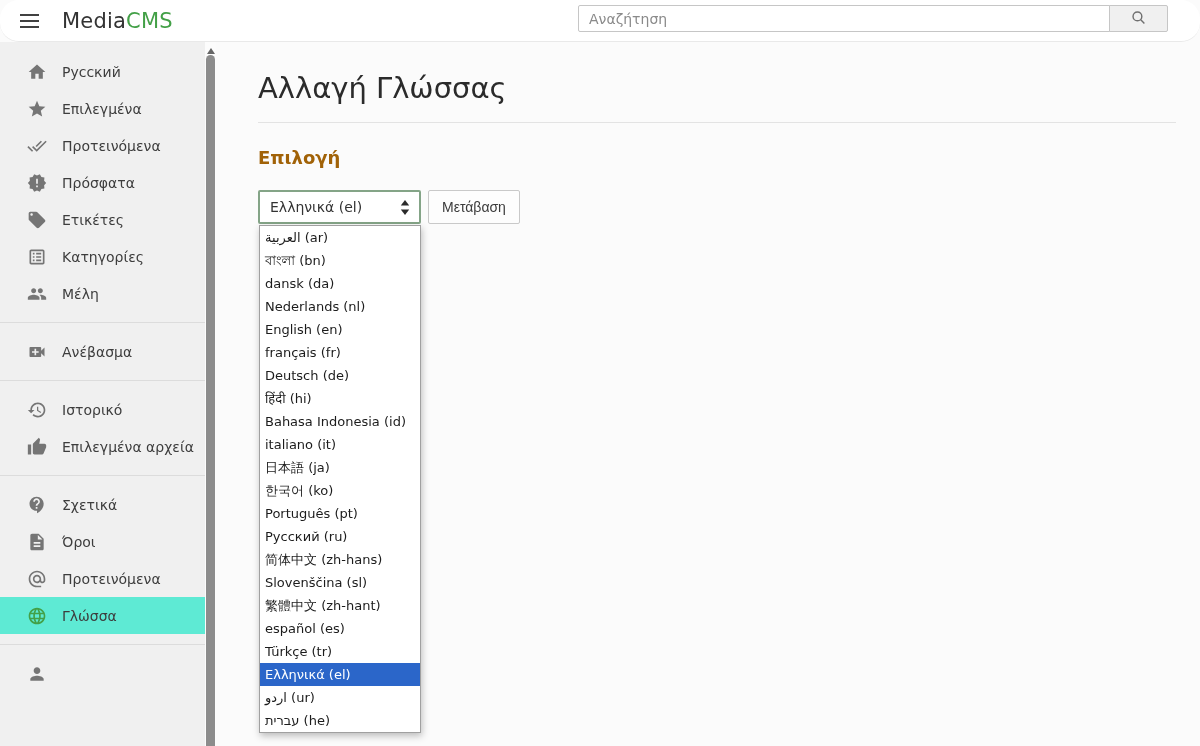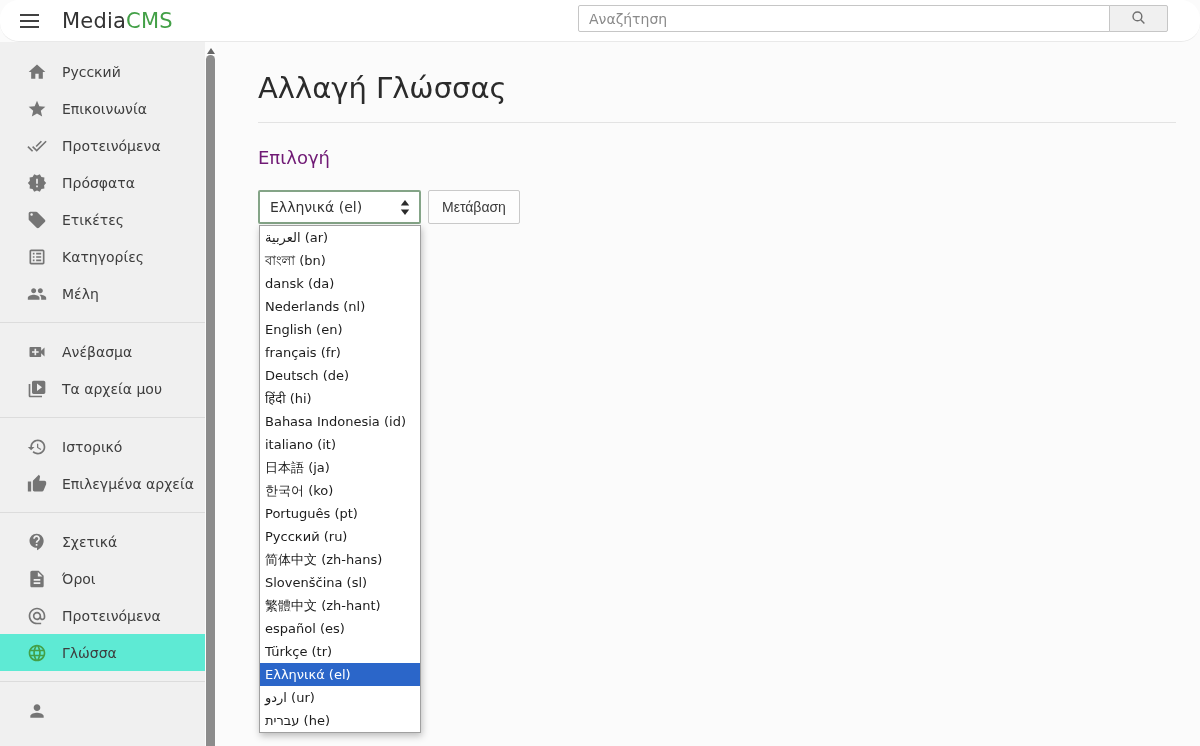--- a/index.html
+++ b/index.html
@@ -41,21 +41,21 @@
   .scroll-arrow { width:0; height:0; border-left:4px solid transparent; border-right:4px solid transparent;
                   border-bottom:6px solid #666; margin:6px auto 3px; cursor:pointer; }
   .scroll-thumb { position:absolute; left:1px; top:13px; width:9px; height:calc(100% - 13px);
                   background:#8c8c8c; border-radius:5px 5px 0 0; cursor:pointer; }
 
   
   .main { position:absolute; left:216px; top:42px; width:984px; height:704px; background:#fbfbfb; }
   .content { position:relative; margin:0 24px 0 42px; padding-top:28px; }
   h1.page-title { font-size:29px; font-weight:400; color:#2b2b2b; line-height:36px; }
   .rule { border:none; border-top:1px solid #e3e3e3; margin:16px 0 0; }
-  .section-label { margin-top:24px; font-size:18px; font-weight:400; color:#701a75; line-height:22px; }
+  .section-label { margin-top:24px; font-size:18px; font-weight:700; color:#a16207; line-height:22px; }
   .controls { margin-top:21px; display:flex; position:relative; align-items:flex-start; }
   .lang-select { width:163px; height:34px; border:2px solid #84a487; border-radius:2px; background:#fff;
                  display:flex; align-items:center; justify-content:space-between; padding:0 9px 0 10px;
                  font-size:14px; color:#333; cursor:pointer; }
   .lang-select .arrows { display:inline-flex; }
   .go-btn { height:34px; margin-left:7px; padding:0 13px; background:#fdfdfd; border:1px solid #c9c9c9;
             border-radius:2px; font-size:14px; color:#3a3a3a; cursor:pointer; font-family:Liberation Sans, sans-serif; }
   .dropdown { position:absolute; left:1px; top:35px; width:162px; background:#fff;
               border:1px solid #a0a0a0; box-shadow:1px 3px 7px rgba(0,0,0,.25); z-index:30; }
   .opt { height:23px; line-height:23px; padding-left:5px; font-size:13px; color:#1c1c1c;
@@ -99,21 +99,21 @@
             </svg>
           </span>
           <span class="slabel">Русский</span>
         </div>
         <div class="srow">
           <span class="sicon">
             <svg viewBox="0 0 24 24">
               <path d="M12 17.27L18.18 21l-1.64-7.03L22 9.24l-7.19-.61L12 2 9.19 8.63 2 9.24l5.46 4.73L5.82 21z"></path>
             </svg>
           </span>
-          <span class="slabel">Επικοινωνία</span>
+          <span class="slabel">Επιλεγμένα</span>
         </div>
         <div class="srow">
           <span class="sicon">
             <svg viewBox="0 0 24 24">
               <path d="M18 7l-1.41-1.41-6.34 6.34 1.41 1.41L18 7zm4.24-1.41L11.66 16.17 7.48 12l-1.41 1.41L11.66 19l12-12-1.42-1.41zM.41 13.41L6 19l1.41-1.41L1.83 12 .41 13.41z"></path>
             </svg>
           </span>
           <span class="slabel">Προτεινόμενα</span>
         </div>
         <div class="srow">
@@ -151,28 +151,20 @@
       </div>
       <div class="sdivider"></div>
       <div class="group">
         <div class="srow">
           <span class="sicon">
             <svg viewBox="0 0 24 24">
               <path d="M17 10.5V7c0-.55-.45-1-1-1H4c-.55 0-1 .45-1 1v10c0 .55.45 1 1 1h12c.55 0 1-.45 1-1v-3.5l4 4v-11l-4 4zM14 13h-3v3H9v-3H6v-2h3V8h2v3h3v2z"></path>
             </svg>
           </span>
           <span class="slabel">Ανέβασμα</span>
-        </div>
-        <div class="srow">
-          <span class="sicon">
-            <svg viewBox="0 0 24 24">
-              <path d="M4 6H2v14c0 1.1.9 2 2 2h14v-2H4V6zm16-4H8c-1.1 0-2 .9-2 2v12c0 1.1.9 2 2 2h12c1.1 0 2-.9 2-2V4c0-1.1-.9-2-2-2zm-8 12.5v-9l6 4.5-6 4.5z"></path>
-            </svg>
-          </span>
-          <span class="slabel">Τα αρχεία μου</span>
         </div>
       </div>
       <div class="sdivider"></div>
       <div class="group">
         <div class="srow">
           <span class="sicon">
             <svg viewBox="0 0 24 24">
               <path d="M13 3c-4.97 0-9 4.03-9 9H1l3.89 3.89.07.14L9 12H6c0-3.87 3.13-7 7-7s7 3.13 7 7-3.13 7-7 7c-1.93 0-3.68-.79-4.94-2.06l-1.42 1.42C8.27 19.99 10.51 21 13 21c4.97 0 9-4.03 9-9s-4.03-9-9-9zm-1 5v5l4.28 2.54.72-1.21-3.5-2.08V8H12z"></path>
             </svg>
           </span>

